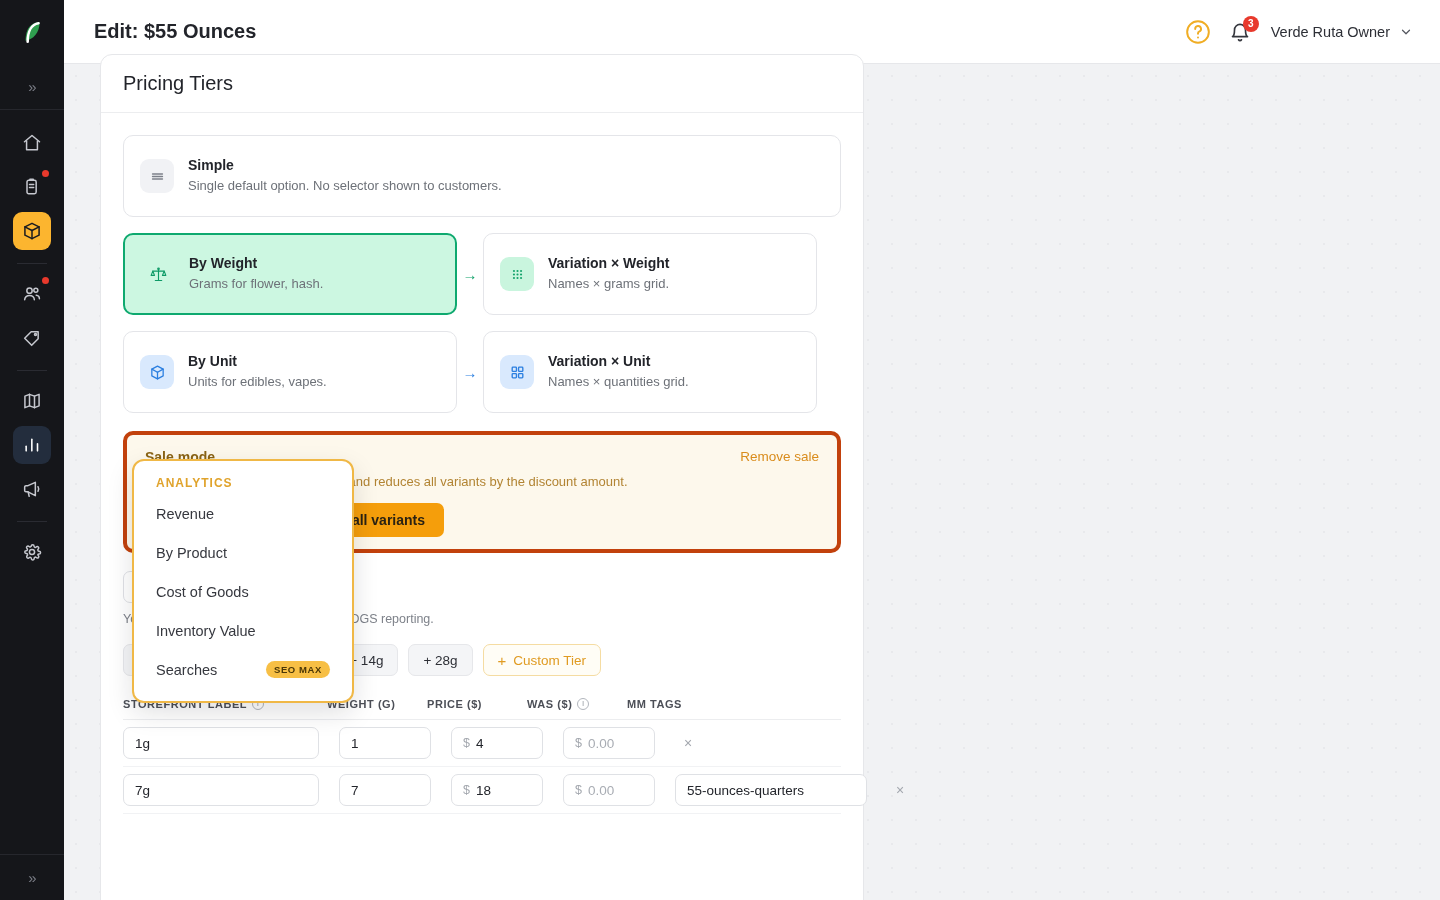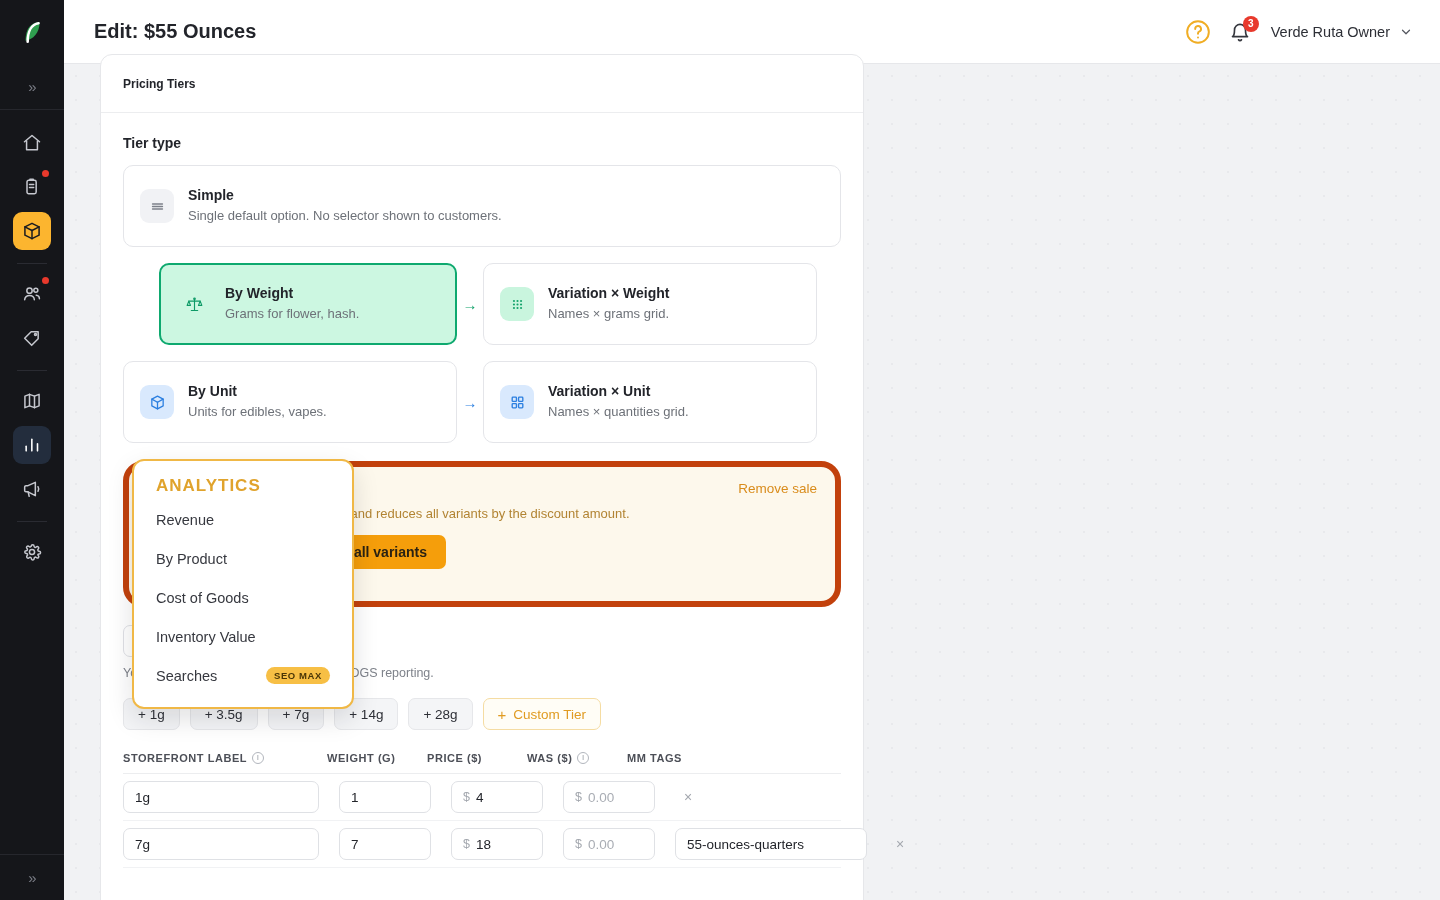--- a/index.html
+++ b/index.html
@@ -91,21 +91,21 @@
     width: 764px;
     background: #ffffff;
     border: 1px solid #e6e7ea;
     border-radius: 12px;
     min-height: 860px;
   }
   .card-head {
     height: 58px; display: flex; align-items: center;
     padding: 0 22px; border-bottom: 1px solid #ecedef;
   }
-  .card-head h2 { font-size: 12px; font-weight: bold; color: #22242a; }
+  .card-head h2 { font-size: 20px; font-weight: normal; color: #22242a; }
   .card-body { padding: 22px; }
   .section-label { font-size: 14px; font-weight: bold; color: #22242a; margin-bottom: 14px; }
 
   
   .tier-grid { display: grid; grid-template-columns: 1fr; row-gap: 16px; }
   .tier-row-wide { display: block; }
   .tier-row-pair {
     display: grid;
     grid-template-columns: 334px 26px 334px;
     align-items: center;
@@ -114,45 +114,44 @@
     border: 1px solid #e4e5e9;
     border-radius: 10px;
     background: #ffffff;
     padding: 14px 16px;
     display: flex; align-items: center; gap: 14px;
     min-height: 82px;
   }
   .tier-card.selected {
     border: 2px solid #0ea96f;
     background: #ccf7e1;
-    margin-left: 36px;
   }
   .tier-ico {
     width: 34px; height: 34px; border-radius: 9px;
     background: #f1f2f5;
     display: flex; align-items: center; justify-content: center;
     flex: 0 0 34px;
     color: #7c8089;
   }
   .tier-ico svg { width: 17px; height: 17px; display: block; }
   .tier-ico.green { background: #c9f5de; color: #12a26a; }
   .tier-ico.blue  { background: #d9e9fd; color: #2b7fe0; }
   .tier-card.selected .tier-ico { background: transparent; color: #0d9a66; }
   .tier-ttl { font-size: 14px; font-weight: bold; color: #22242a; line-height: 1.35; }
   .tier-sub { font-size: 13px; color: #6d7178; line-height: 1.45; margin-top: 2px; }
   .arrow-cell { display: flex; align-items: center; justify-content: center; color: #12a26a; font-size: 15px; }
   .arrow-cell.blue { color: #2b7fe0; }
 
   
   #sale-banner {
     margin-top: 18px;
-    border: 6px solid #c2410c;
+    border: 4px solid #c2410c;
     background: #fdf8ec;
-    border-radius: 20px;
-    padding: 14px 18px 32px;
+    border-radius: 10px;
+    padding: 14px 18px 12px;
     position: relative;
   }
   .sale-top { display: flex; align-items: flex-start; }
   .sale-title { font-size: 14px; font-weight: bold; color: #8a6314; }
   .remove-sale { margin-left: auto; font-size: 13.5px; color: #d98c1c; }
   .sale-desc { font-size: 13px; color: #b28433; margin-top: 9px; }
   .sale-controls { display: flex; align-items: center; gap: 18px; margin-top: 14px; }
   .pct-input {
     width: 110px; height: 34px;
     border: 1px solid #f1ce84; border-radius: 7px;
@@ -244,21 +243,21 @@
     position: absolute; left: 68px; top: 395px;
     width: 222px;
     background: #ffffff;
     border: 2px solid #f0b846;
     border-radius: 12px;
     padding: 13px 0 12px;
     box-shadow: 0 10px 26px rgba(20,22,28,.13);
     z-index: 40;
   }
   .am-title {
-    font-size: 17px; font-weight: bold; letter-spacing: 1px;
+    font-size: 12px; font-weight: bold; letter-spacing: 1px;
     color: #e0a32c; padding: 2px 22px 4px;
   }
   .am-item {
     height: 39px; display: flex; align-items: center;
     padding: 0 22px; font-size: 14.5px; color: #36383f;
     cursor: pointer;
   }
   .am-badge {
     margin-left: auto;
     background: #f7bf45; color: #4a3606;
@@ -427,21 +426,20 @@
   <main id="canvas">
 
     <section id="pricing-card">
 
       <div class="card-head">
         <h2>Pricing Tiers</h2>
       </div>
 
       <div class="card-body">
 
-        <div class="section-label">Tier type</div>
 
         <div class="tier-grid">
 
           <div class="tier-row-wide">
             <div class="tier-card">
               <span class="tier-ico">
                 <svg viewBox="0 0 24 24" fill="none" stroke="currentColor" stroke-width="2" stroke-linecap="round">
                     <path d="M5 8.5h14M5 12h14M5 15.5h14"></path>
                   </svg>
               </span>

